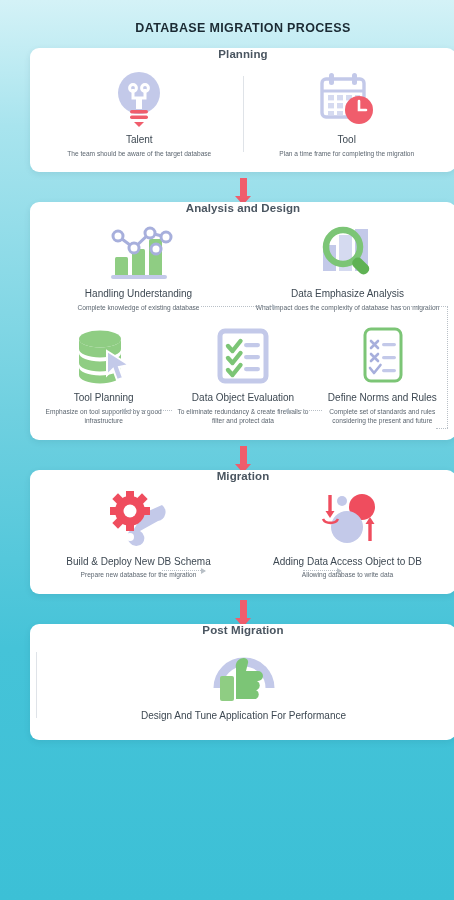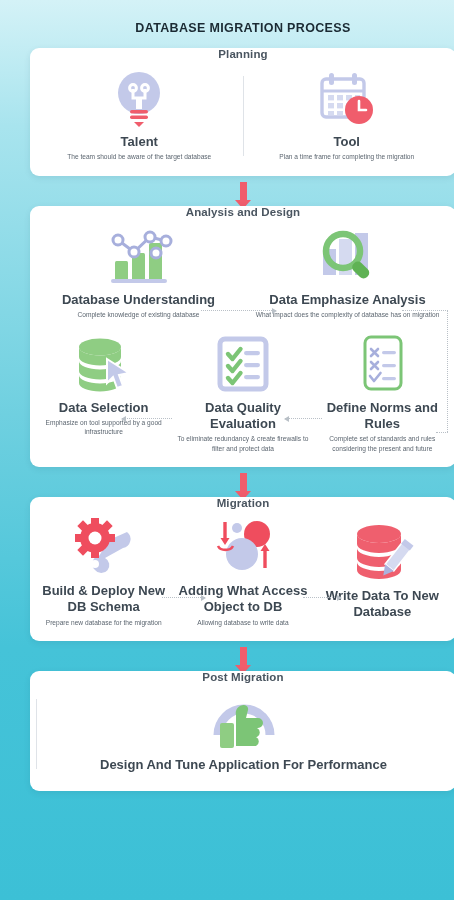--- a/index.html
+++ b/index.html
@@ -87,22 +87,22 @@
 
   .item-icon {
     height: 62px;
     display: flex;
     align-items: center;
     justify-content: center;
     margin-bottom: 4px;
   }
 
   .item-label {
-    font-size: 13px;
-    font-weight: bold;
+    font-size: 10px;
+    font-weight: normal;
     color: #3d4852;
     line-height: 1.25;
     margin-bottom: 2px;
   }
 
   .item-desc {
     font-size: 6.6px;
     color: #5c6670;
     line-height: 1.45;
   }
@@ -279,21 +279,21 @@
               <rect x="46" y="16" width="13" height="37" rx="1.5" fill="#8fcd83"></rect>
               <rect x="8" y="52" width="56" height="4" rx="2" fill="#c3c9e9"></rect>
               <polyline points="15,13 31,25 47,10 63,14" fill="none" stroke="#a7afdc" stroke-width="3"></polyline>
               <circle cx="15" cy="13" r="5" fill="#ffffff" stroke="#a7afdc" stroke-width="3"></circle>
               <circle cx="31" cy="25" r="5" fill="#ffffff" stroke="#a7afdc" stroke-width="3"></circle>
               <circle cx="47" cy="10" r="5" fill="#ffffff" stroke="#a7afdc" stroke-width="3"></circle>
               <circle cx="63" cy="14" r="5" fill="#ffffff" stroke="#a7afdc" stroke-width="3"></circle>
               <circle cx="53" cy="26" r="5" fill="#ffffff" stroke="#a7afdc" stroke-width="3"></circle>
             </svg>
           </div>
-          <div class="item-label">Database Understanding</div>
+          <div class="item-label">Handling Understanding</div>
           <div class="item-desc">Complete knowledge of existing database</div>
         </div>
 
         <div class="item">
           <div class="item-icon">
             <svg width="66" height="60" viewBox="0 0 66 60">
               <rect x="8" y="22" width="13" height="26" fill="#c3c9e9"></rect>
               <rect x="24" y="12" width="13" height="36" fill="#d5daf0"></rect>
               <rect x="40" y="6" width="13" height="42" fill="#c3c9e9"></rect>
               <circle cx="28" cy="24" r="17" fill="none" stroke="#7cc576" stroke-width="6.5"></circle>
@@ -317,37 +317,37 @@
         <div class="item">
           <div class="item-icon">
             <svg width="60" height="60" viewBox="0 0 60 60">
               <ellipse cx="26" cy="12" rx="21" ry="8.5" fill="#8fcd83"></ellipse>
               <path d="M5 12 v10 a21 8.5 0 0 0 42 0 v-10 a21 8.5 0 0 1 -42 0 z" fill="#8fcd83"></path>
               <path d="M5 26 v10 a21 8.5 0 0 0 42 0 v-10 a21 8.5 0 0 1 -42 0 z" fill="#8fcd83"></path>
               <path d="M5 40 v8 a21 8.5 0 0 0 42 0 v-8 a21 8.5 0 0 1 -42 0 z" fill="#8fcd83"></path>
               <path d="M33 24 L55 38 L45 40 L49 51 L43 53 L39 42 L33 48 Z" fill="#c3c9e9" stroke="#ffffff" stroke-width="2"></path>
             </svg>
           </div>
-          <div class="item-label">Data Selection</div>
+          <div class="item-label">Tool Planning</div>
           <div class="item-desc">Emphasize on tool supported by a good infrastructure</div>
         </div>
 
         <div class="item">
           <div class="item-icon">
             <svg width="58" height="60" viewBox="0 0 58 60">
               <rect x="6" y="4" width="46" height="50" rx="5" fill="none" stroke="#c3c9e9" stroke-width="5"></rect>
               <path d="M14 19 l4.5 5 l8-10" fill="none" stroke="#7cc576" stroke-width="4.4" stroke-linecap="round" stroke-linejoin="round"></path>
               <rect x="30" y="16" width="16" height="4.2" rx="2.1" fill="#c3c9e9"></rect>
               <path d="M14 31 l4.5 5 l8-10" fill="none" stroke="#7cc576" stroke-width="4.4" stroke-linecap="round" stroke-linejoin="round"></path>
               <rect x="30" y="28" width="16" height="4.2" rx="2.1" fill="#c3c9e9"></rect>
               <path d="M14 43 l4.5 5 l8-10" fill="none" stroke="#7cc576" stroke-width="4.4" stroke-linecap="round" stroke-linejoin="round"></path>
               <rect x="30" y="40" width="16" height="4.2" rx="2.1" fill="#c3c9e9"></rect>
             </svg>
           </div>
-          <div class="item-label">Data Quality Evaluation</div>
+          <div class="item-label">Data Object Evaluation</div>
           <div class="item-desc">To eliminate redundancy &amp; create firewalls to filter and protect data</div>
         </div>
 
         <div class="item">
           <div class="item-icon">
             <svg width="54" height="60" viewBox="0 0 54 60">
               <rect x="10" y="2" width="36" height="52" rx="6" fill="#ffffff" stroke="#7cc576" stroke-width="3"></rect>
               <path d="M16 14 l7 7 M23 14 l-7 7" stroke="#a7afdc" stroke-width="2.6" stroke-linecap="round"></path>
               <rect x="27" y="16" width="14" height="3.2" rx="1.6" fill="#c3c9e9"></rect>
               <path d="M16 27 l7 7 M23 27 l-7 7" stroke="#a7afdc" stroke-width="2.6" stroke-linecap="round"></path>
@@ -403,41 +403,24 @@
             <circle cx="45" cy="16" r="13" fill="#ef4d5e"></circle>
             <circle cx="25" cy="10" r="5" fill="#c3c9e9"></circle>
             <circle cx="30" cy="36" r="16" fill="#c3c9e9"></circle>
             <path d="M13 4 v19" stroke="#ef4d5e" stroke-width="3.4"></path>
             <path d="M8.5 20 L13 27 L17.5 20 Z" fill="#ef4d5e"></path>
             <path d="M6 28 a8 6 0 0 0 15 0" fill="none" stroke="#ef4d5e" stroke-width="2.6"></path>
             <path d="M53 50 v-18" stroke="#ef4d5e" stroke-width="3.4"></path>
             <path d="M48.5 33 L53 26 L57.5 33 Z" fill="#ef4d5e"></path>
           </svg>
         </div>
-        <div class="item-label">Adding What Access Object to DB</div>
+        <div class="item-label">Adding Data Access Object to DB</div>
         <div class="item-desc">Allowing database to write data</div>
       </div>
 
-      <div class="item">
-        <div class="item-icon">
-          <svg width="60" height="60" viewBox="0 0 60 60">
-            <ellipse cx="27" cy="11" rx="22" ry="9" fill="#ef5f6e"></ellipse>
-            <path d="M5 11 v10 a22 9 0 0 0 44 0 v-10 a22 9 0 0 1 -44 0 z" fill="#ef5f6e"></path>
-            <path d="M5 25 v10 a22 9 0 0 0 44 0 v-10 a22 9 0 0 1 -44 0 z" fill="#ef5f6e"></path>
-            <path d="M5 39 v8 a22 9 0 0 0 44 0 v-8 a22 9 0 0 1 -44 0 z" fill="#ef5f6e"></path>
-            <g transform="rotate(38 42 38)">
-              <rect x="37" y="14" width="11" height="32" fill="#d5daf0" stroke="#ffffff" stroke-width="1.6"></rect>
-              <rect x="37" y="14" width="11" height="6" fill="#c3c9e9"></rect>
-              <path d="M37 46 L42.5 56 L48 46 Z" fill="#aab2dd"></path>
-            </g>
-          </svg>
-        </div>
-        <div class="item-label">Write Data To New Database</div>
-        <div class="item-desc"></div>
-      </div>
 
       <div class="dot-conn right" style="left:31%;width:10%;top:84px;"></div>
       <div class="dot-conn right" style="left:64%;width:9%;top:84px;"></div>
     </div>
   </div>
 
   <div class="arrow-connector">
     <div class="shaft"></div>
   </div>
 

